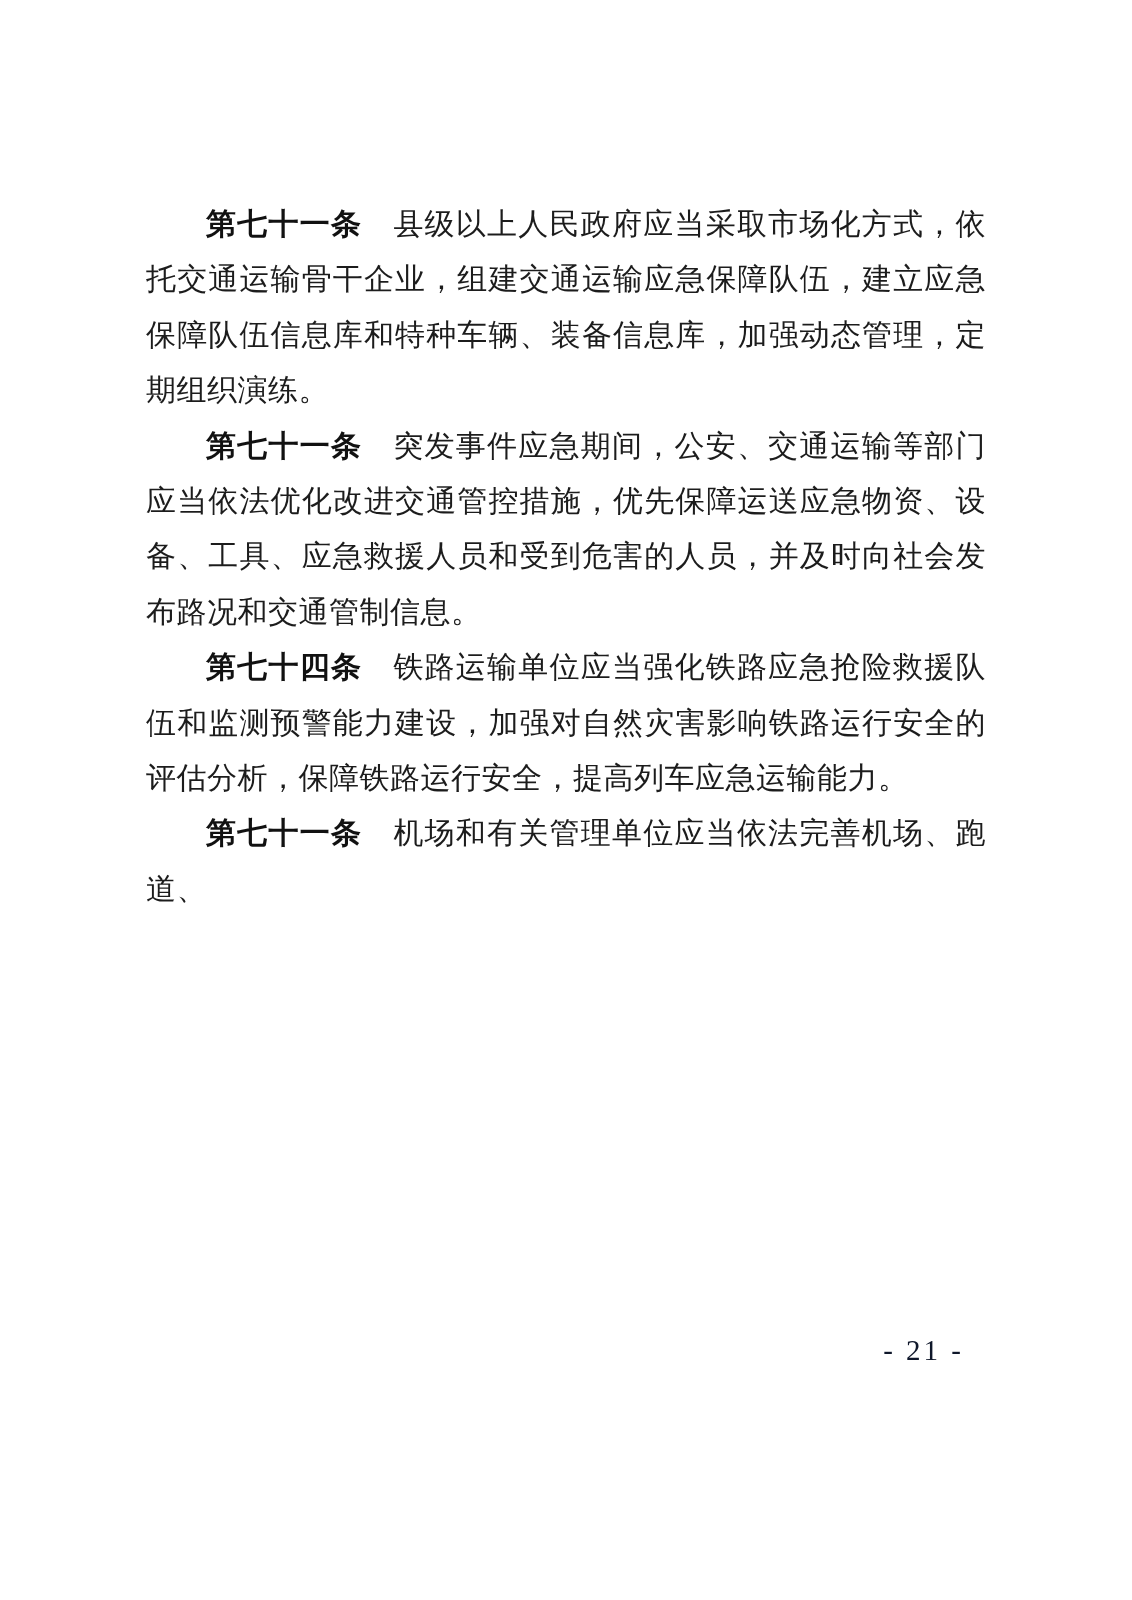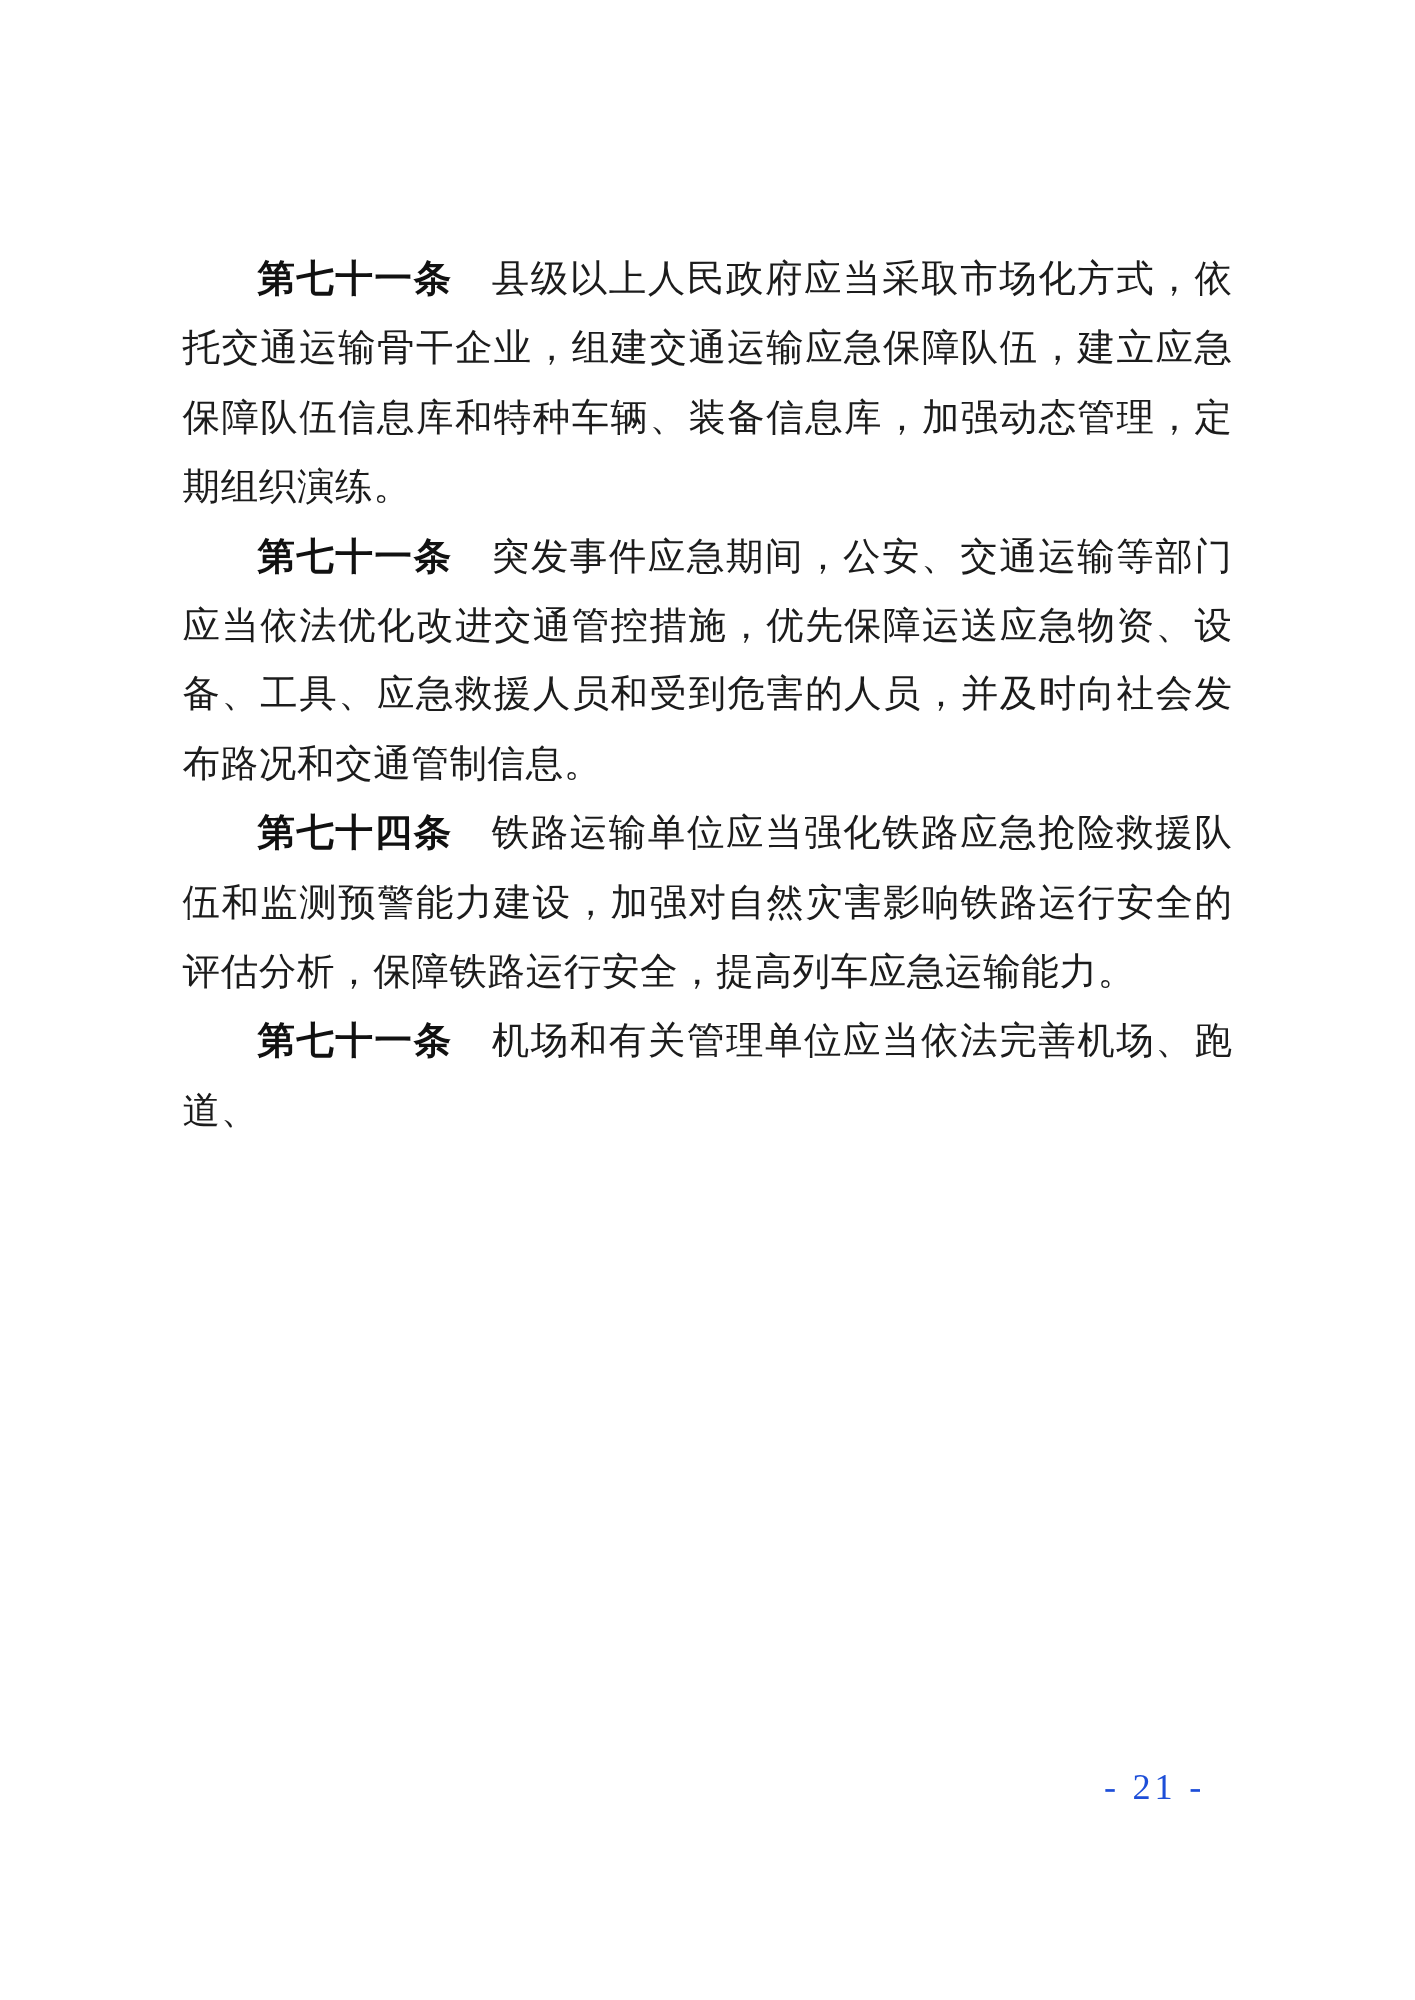--- a/index.html
+++ b/index.html
@@ -30,25 +30,25 @@
     text-justify: inter-ideograph;
     text-indent: 2em;
     letter-spacing: 0.5px;
   }
   .art {
     font-weight: bold;
     color: #111111;
   }
   .pagenum {
     position: absolute;
-    top: 1410px;
+    top: 1330px;
     right: 168px;
     font-size: 29px;
     line-height: 40px;
-    color: #1d4ed8;
+    color: #0f172a;
     letter-spacing: 3px;
     font-family: "Liberation Serif", "DejaVu Serif", serif;
     margin-left: 35px;
   }
 </style>
 </head>
 <body>
 
 <div class="page">
   <div class="content">

